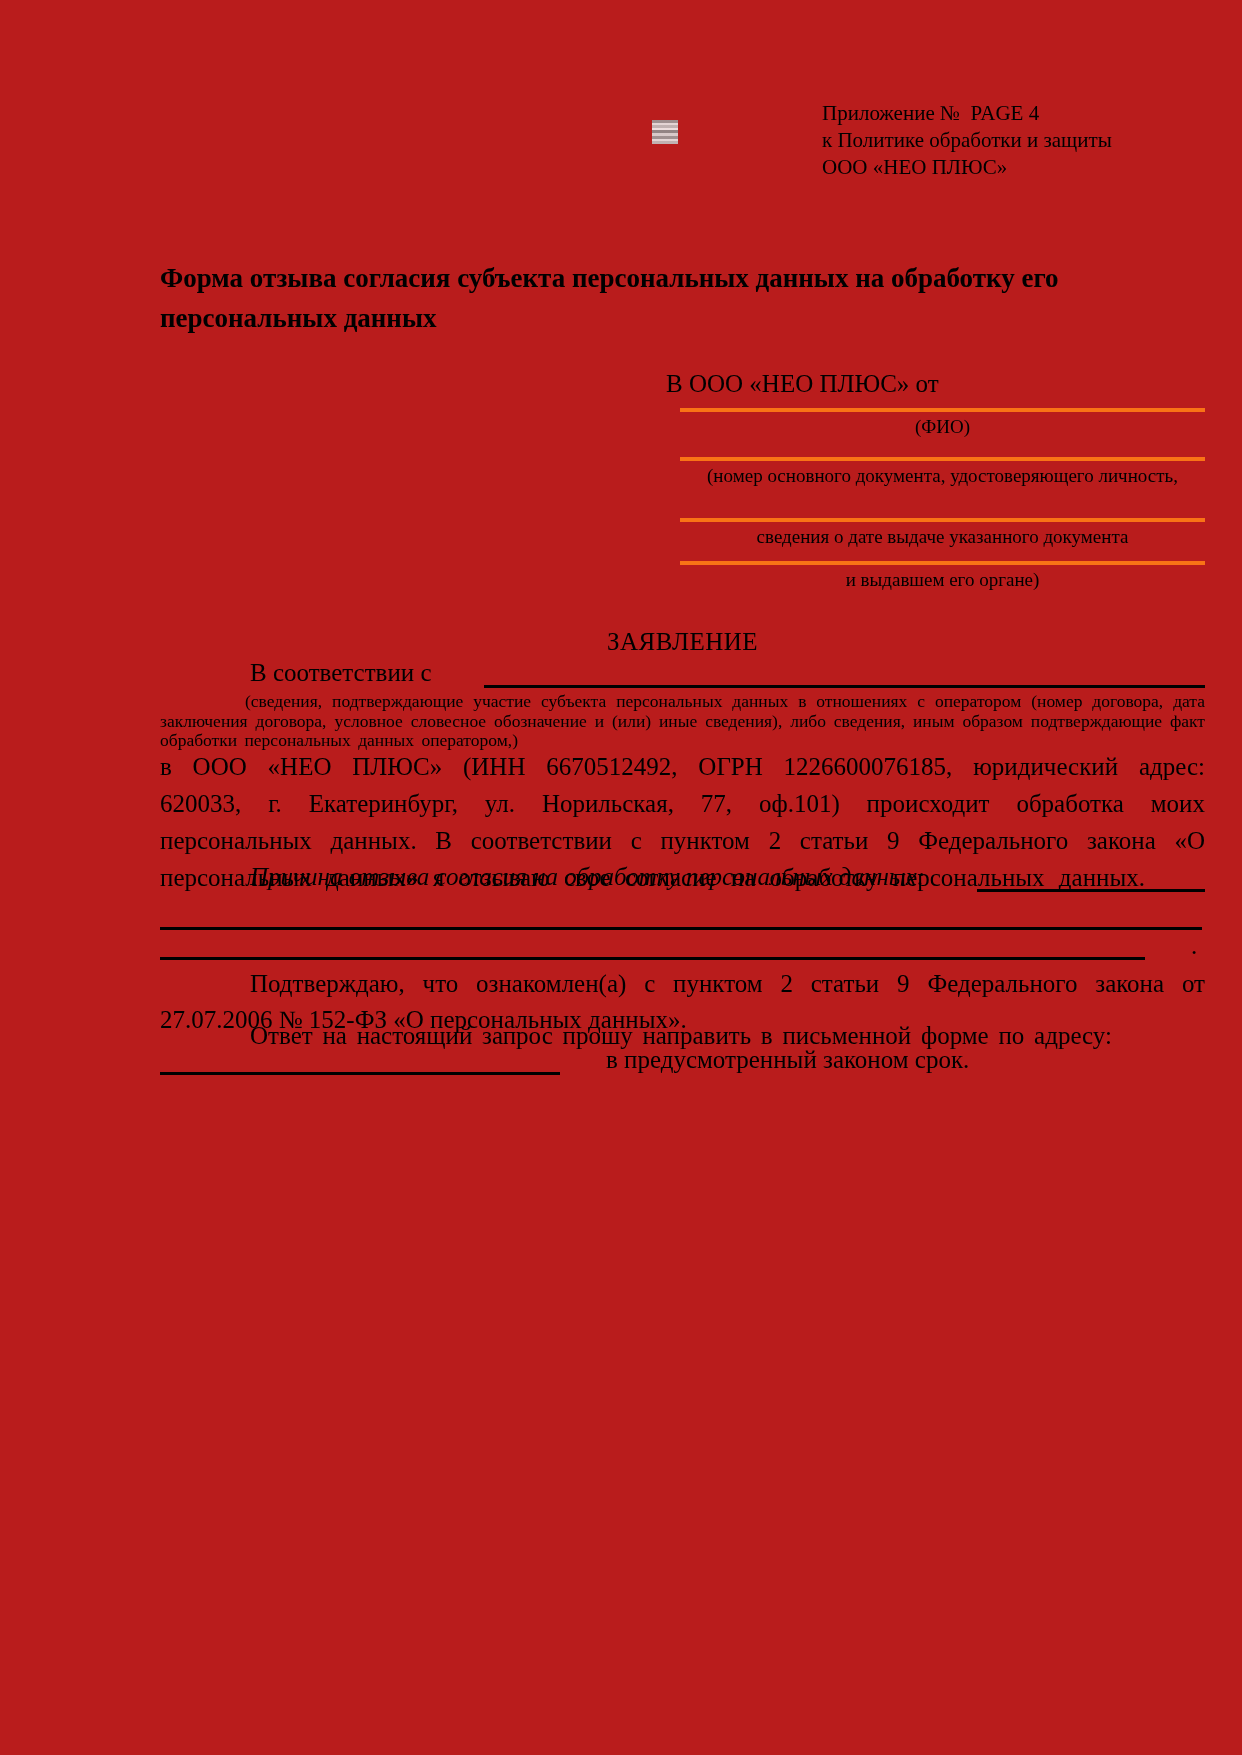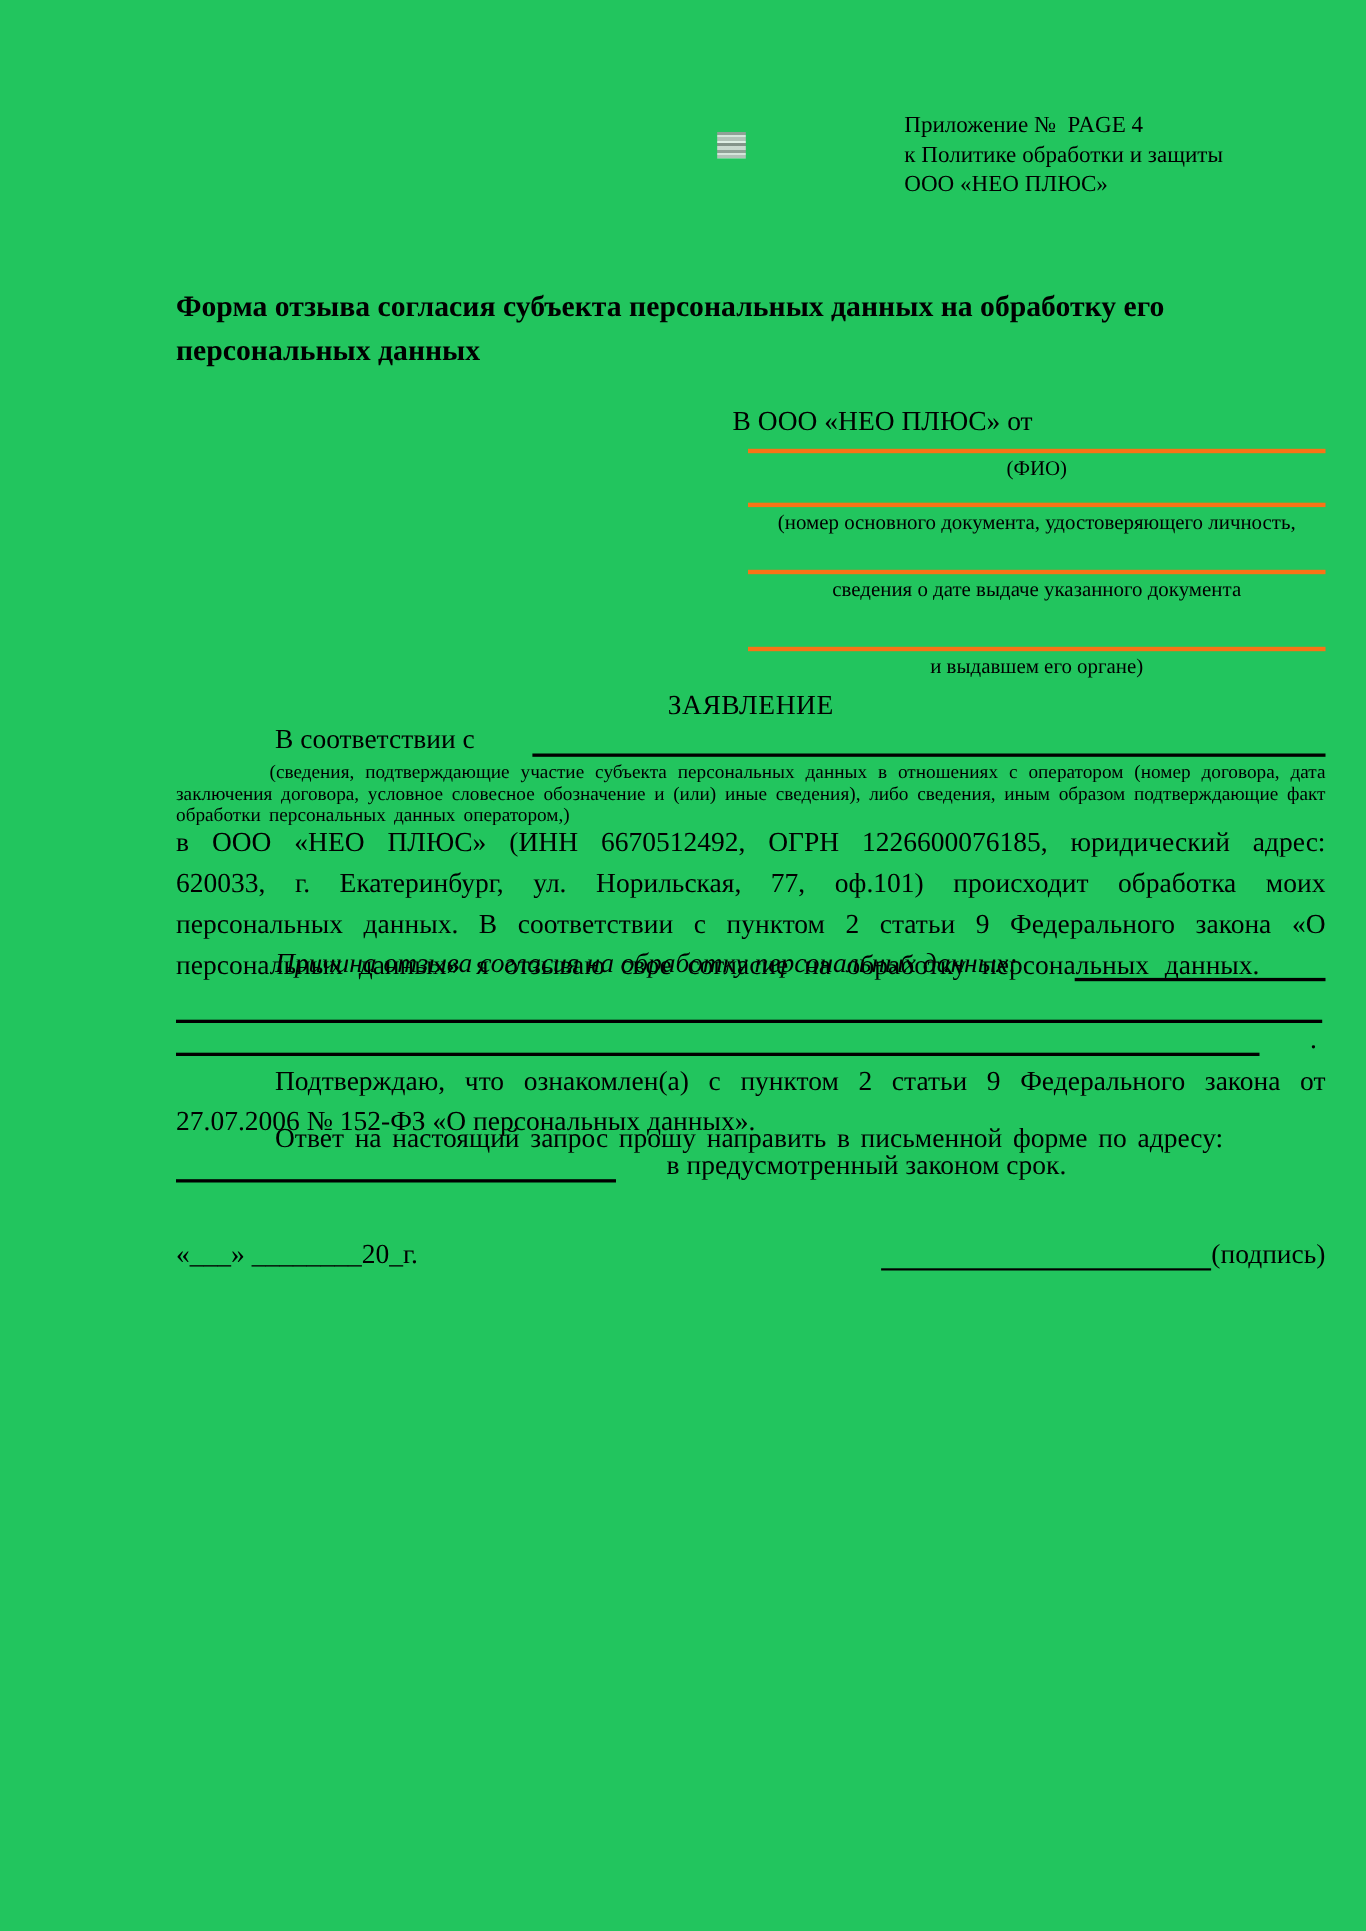--- a/index.html
+++ b/index.html
@@ -1,20 +1,20 @@
 <!DOCTYPE html>
 <html><head>
 <meta charset="utf-8">
 <style>
   html,body { margin:0; padding:0; background:#808080; }
   .page {
     position:relative;
     width:1242px; height:1755px;
     margin:0 auto;
-    background:#22c55e;
+    background:#b91c1c;
     color:#000000;
     font-family:"Liberation Serif","DejaVu Serif",serif;
     overflow:hidden;
   }
 
   
   .header {
     position:absolute; left:822px; top:100px; width:340px;
     font-size:21px; line-height:27px; white-space:nowrap;
   }
@@ -33,21 +33,21 @@
     margin:0; font-size:27px; font-weight:bold; line-height:40px;
   }
 
   .to-line { position:absolute; left:630px; top:370px; font-size:25px;margin-left:36px; }
 
   .field {
     position:absolute; left:680px; width:525px;
     border-top:4px solid #f97316; text-align:center;
     font-size:19px; line-height:23px; padding-top:3px;
   }
-  .f1 { top:408px; } .f2 { top:457px; } .f3 { top:518px; } .f4 { top:588px; }
+  .f1 { top:408px; } .f2 { top:457px; } .f3 { top:518px; } .f4 { top:561px; }
 
   .zayavlenie {
     position:absolute; left:160px; top:628px; width:1045px;
     text-align:center; font-size:25px; letter-spacing:.5px;
   }
 
   .row { display:flex; align-items:flex-end;gap:44px; }
   .fill  { flex:1; border-bottom:3px solid #000; height:26px; margin-left:8px; }
 
   .intro-row  { position:absolute; left:160px; top:658px; width:1045px; font-size:25px; line-height:30px; }
@@ -152,21 +152,14 @@
 
   <div class="confirm">Подтверждаю, что ознакомлен(а) с пунктом 2 статьи 9 Федерального закона от 27.07.2006 № 152-ФЗ «О персональных данных».</div>
 
   <div class="resp1">Ответ на настоящий запрос прошу направить в письменной форме по адресу:</div>
 
   <div class="addr-row row">
     <span class="addr-fill"></span>
     <span>в предусмотренный законом срок.</span>
   </div>
 
-  <div class="footer row">
-    <span>«___» ________20_г.</span>
-    <span class="sig-group">
-      <span class="sig-fill"></span>
-      <span>(подпись)</span>
-    </span>
-  </div>
 
 </div>
 
 </body></html>

